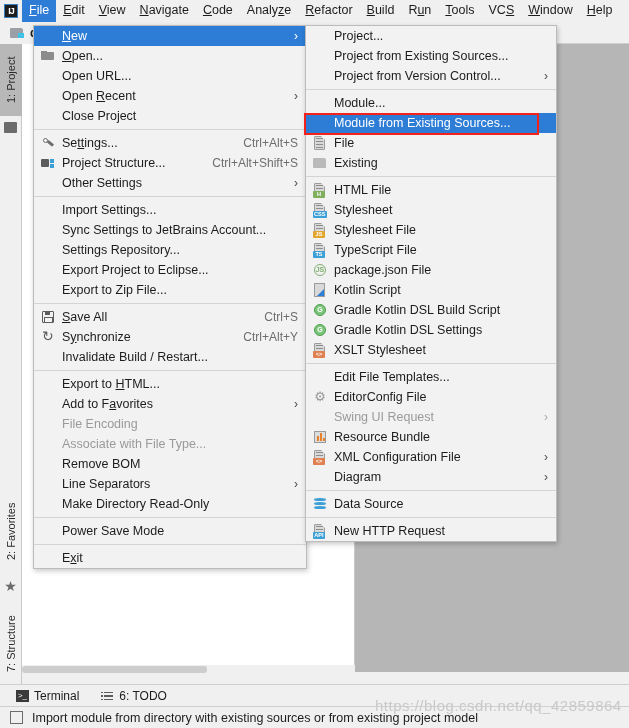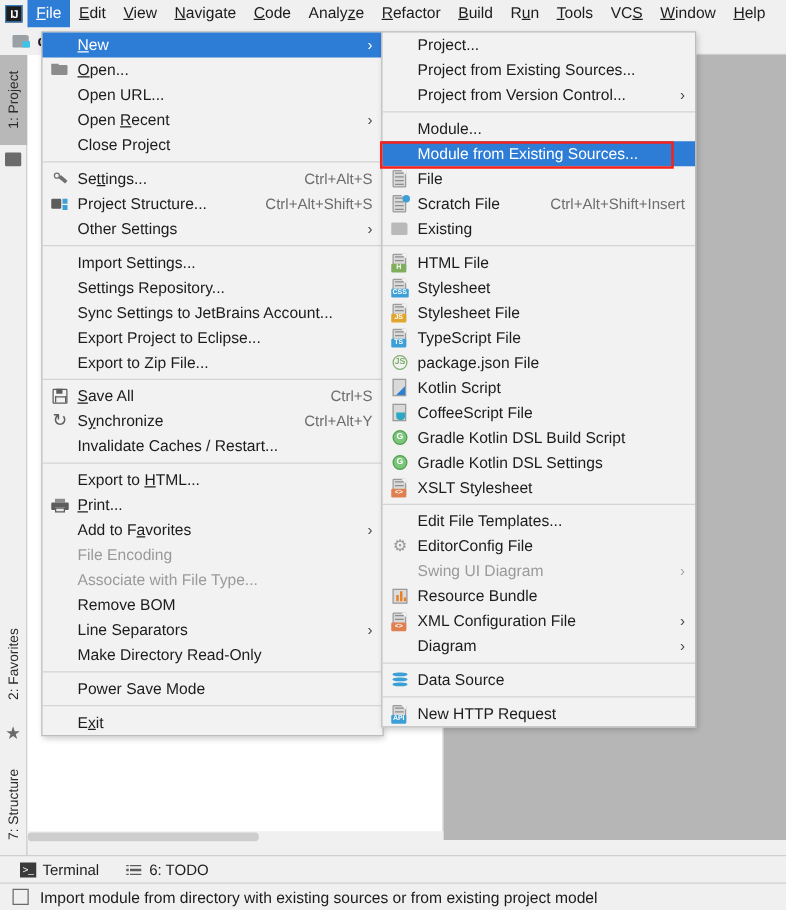--- a/index.html
+++ b/index.html
@@ -369,24 +369,24 @@
       </div>
       <div class="mi">
         <span class="label">Other Settings</span>
         <span class="arrow">›</span>
       </div>
       <div class="sep"></div>
       <div class="mi">
         <span class="label">Import Settings...</span>
       </div>
       <div class="mi">
+        <span class="label">Sync Settings to JetBrains Account...</span>
+      </div>
+      <div class="mi">
         <span class="label">Settings Repository...</span>
-      </div>
-      <div class="mi">
-        <span class="label">Sync Settings to JetBrains Account...</span>
       </div>
       <div class="mi">
         <span class="label">Export Project to Eclipse...</span>
       </div>
       <div class="mi">
         <span class="label">Export to Zip File...</span>
       </div>
       <div class="sep"></div>
       <div class="mi">
         <span class="mico">
@@ -396,35 +396,25 @@
         <span class="accel">Ctrl+S</span>
       </div>
       <div class="mi">
         <span class="mico">
           <span class="g-sync">↻</span>
         </span>
         <span class="label">S<u>y</u>nchronize</span>
         <span class="accel">Ctrl+Alt+Y</span>
       </div>
       <div class="mi">
-        <span class="label">Invalidate Caches / Restart...</span>
+        <span class="label">Invalidate Build / Restart...</span>
       </div>
       <div class="sep"></div>
       <div class="mi">
         <span class="label">Export to <u>H</u>TML...</span>
-      </div>
-      <div class="mi">
-        <span class="mico">
-          <span class="g-print">
-            <i class="top"></i>
-            <i class="body"></i>
-            <i class="out"></i>
-          </span>
-        </span>
-        <span class="label"><u>P</u>rint...</span>
       </div>
       <div class="mi">
         <span class="label">Add to F<u>a</u>vorites</span>
         <span class="arrow">›</span>
       </div>
       <div class="mi disabled">
         <span class="label">File Encoding</span>
       </div>
       <div class="mi disabled">
         <span class="label">Associate with File Type...</span>
@@ -474,34 +464,20 @@
             <i></i>
             <i></i>
             <i></i>
             <i></i>
           </span>
         </span>
         <span class="label">File</span>
       </div>
       <div class="mi">
         <span class="mico">
-          <span class="sheet"></span>
-          <span class="lines">
-            <i></i>
-            <i></i>
-            <i></i>
-            <i></i>
-          </span>
-          <span style="position:absolute;right:0px;top:1px;width:6px;height:6px;border-radius:50%;background:#3c9fd6;"></span>
-        </span>
-        <span class="label">Scratch File</span>
-        <span class="accel">Ctrl+Alt+Shift+Insert</span>
-      </div>
-      <div class="mi">
-        <span class="mico">
           <span class="g-folderplain"></span>
         </span>
         <span class="label">Existing</span>
       </div>
       <div class="sep"></div>
       <div class="mi">
         <span class="mico">
           <span class="sheet"></span>
           <span class="lines">
             <i></i>
@@ -551,26 +527,20 @@
         <span class="label">package.json File</span>
       </div>
       <div class="mi">
         <span class="mico">
           <span class="g-kotlin"></span>
         </span>
         <span class="label">Kotlin Script</span>
       </div>
       <div class="mi">
         <span class="mico">
-          <span class="g-coffee"></span>
-        </span>
-        <span class="label">CoffeeScript File</span>
-      </div>
-      <div class="mi">
-        <span class="mico">
           <span class="circ filled">G</span>
         </span>
         <span class="label">Gradle Kotlin DSL Build Script</span>
       </div>
       <div class="mi">
         <span class="mico">
           <span class="circ filled">G</span>
         </span>
         <span class="label">Gradle Kotlin DSL Settings</span>
       </div>
@@ -589,21 +559,21 @@
       <div class="mi">
         <span class="label">Edit File Templates...</span>
       </div>
       <div class="mi">
         <span class="mico">
           <span class="g-gear">⚙</span>
         </span>
         <span class="label">EditorConfig File</span>
       </div>
       <div class="mi disabled">
-        <span class="label">Swing UI Diagram</span>
+        <span class="label">Swing UI Request</span>
         <span class="arrow">›</span>
       </div>
       <div class="mi">
         <span class="mico">
           <span class="g-resbundle">
             <i style="left:2px;height:5px;"></i>
             <i style="left:5px;height:8px;"></i>
             <i style="left:8px;height:3px;"></i>
           </span>
         </span>
@@ -668,13 +638,14 @@
       </span>
       <span>6: TODO</span>
     </div>
   </div>
 
   <div class="statusbar">
     <span class="sb-icon"></span>
     <span class="sb-text">Import module from directory with existing sources or from existing project model</span>
   </div>
 
+  <div class="watermark">https://blog.csdn.net/qq_42859864</div>
 </div>
 
 </body></html>

